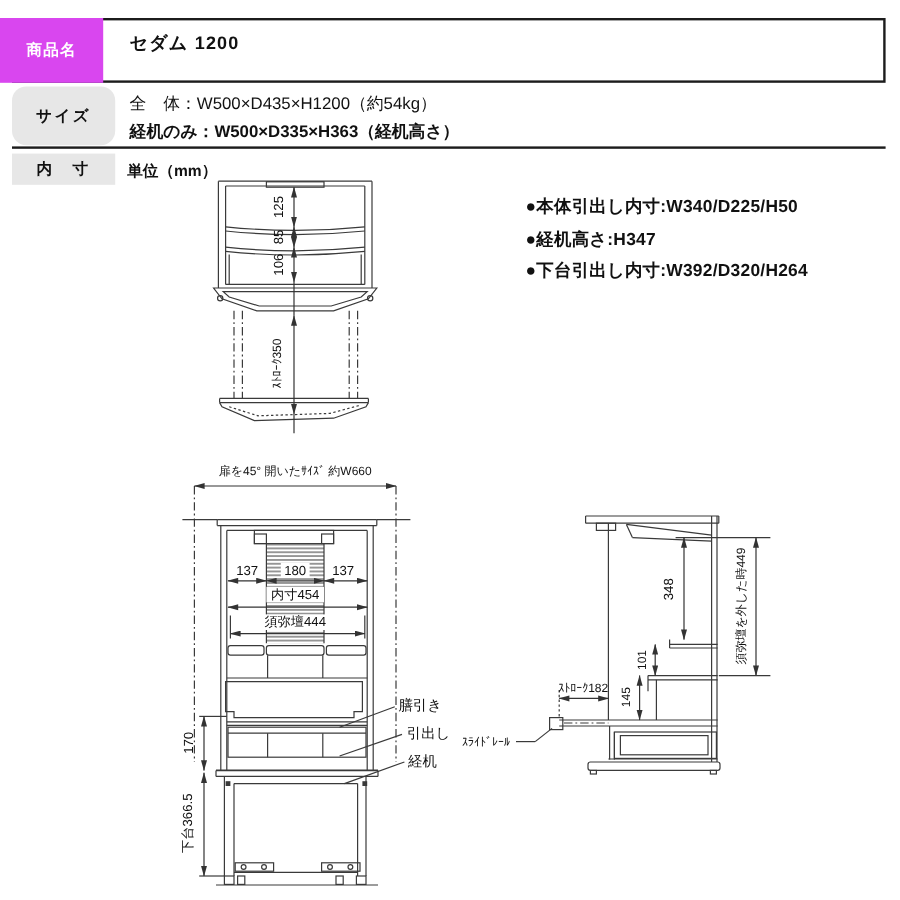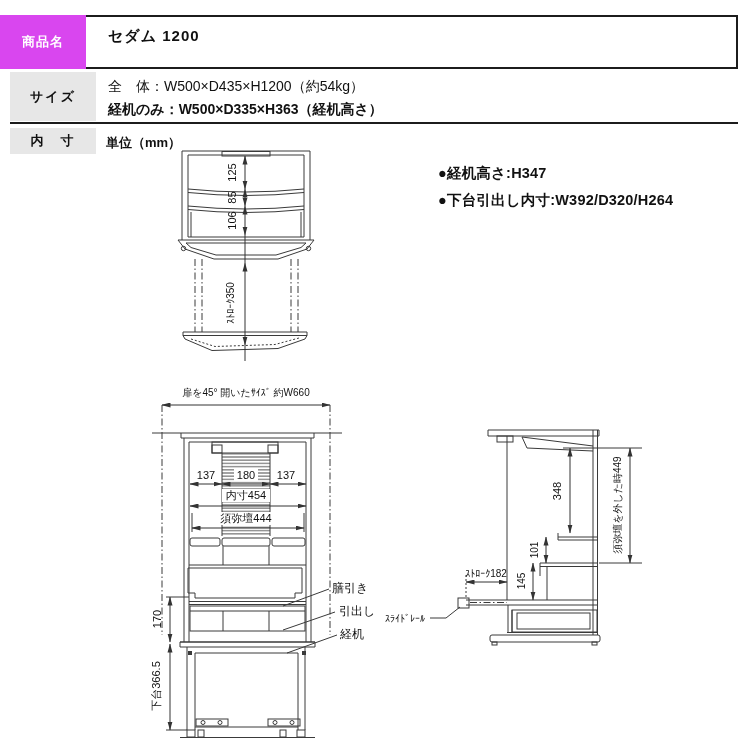--- a/index.html
+++ b/index.html
@@ -6,21 +6,21 @@
   body{width:750px;height:750px;position:relative;overflow:hidden;
        font-family:"Liberation Sans","DejaVu Sans",sans-serif;color:#111;}
   .abs{position:absolute;}
   
   .row1-box{left:10px;top:15px;width:728px;height:54px;border:2px solid #1c1c1c;box-sizing:border-box;background:#fff;}
   .cell-black{left:0;top:15px;width:86px;height:54px;background:#d946ef;color:#fff;
               display:flex;align-items:center;justify-content:center;font-size:13px;font-weight:bold;letter-spacing:1px;}
   .product-name{left:108px;top:27px;font-size:15px;font-weight:bold;letter-spacing:1px;}
   .cell-gray{background:#e7e7e7;display:flex;align-items:center;justify-content:center;
              font-size:13px;font-weight:bold;letter-spacing:2px;}
-  .size-cell{left:10px;top:72px;width:86px;height:49px;}
+  .size-cell{left:10px;top:72px;width:86px;height:49px;border-radius:12px;}
   .size-line1{left:108px;top:78px;font-size:14px;font-weight:normal;}
   .size-line2{left:108px;top:101px;font-size:14px;font-weight:bold;}
   .rule2{left:10px;top:122px;width:728px;height:2px;background:#1c1c1c;}
   .inner-cell{left:10px;top:128px;width:86px;height:26px;}
   .unit-text{left:106px;top:134px;font-size:13px;font-weight:bold;}
   
   .specs{left:438px;top:160px;width:300px;}
   .spec-item{font-size:14.5px;font-weight:bold;line-height:26.5px;white-space:nowrap;letter-spacing:0.2px;}
   
   svg{position:absolute;}
@@ -52,20 +52,21 @@
   <div class="abs size-line1">全　体：W500×D435×H1200（約54kg）</div>
   <div class="abs size-line2">経机のみ：W500×D335×H363（経机高さ）</div>
   <div class="abs rule2"></div>
 
   <div class="abs cell-gray inner-cell">
     <span>内　寸</span>
   </div>
   <div class="abs unit-text">単位（mm）</div>
 
   <div class="abs specs">
+    <div class="spec-item">●本体引出し内寸:W340/D225/H50</div>
     <div class="spec-item">●経机高さ:H347</div>
     <div class="spec-item">●下台引出し内寸:W392/D320/H264</div>
   </div>
 
   <svg style="left:158px;top:133px;" width="185" height="235" viewBox="0 0 185 235">
     <defs>
       <marker id="ae1" markerWidth="10" markerHeight="7" refX="8.5" refY="2.5" orient="auto">
           <path d="M0,0 L9,2.5 L0,5 Z" fill="#333"></path>
         </marker>
       <marker id="as1" markerWidth="10" markerHeight="7" refX="0.5" refY="2.5" orient="auto">

